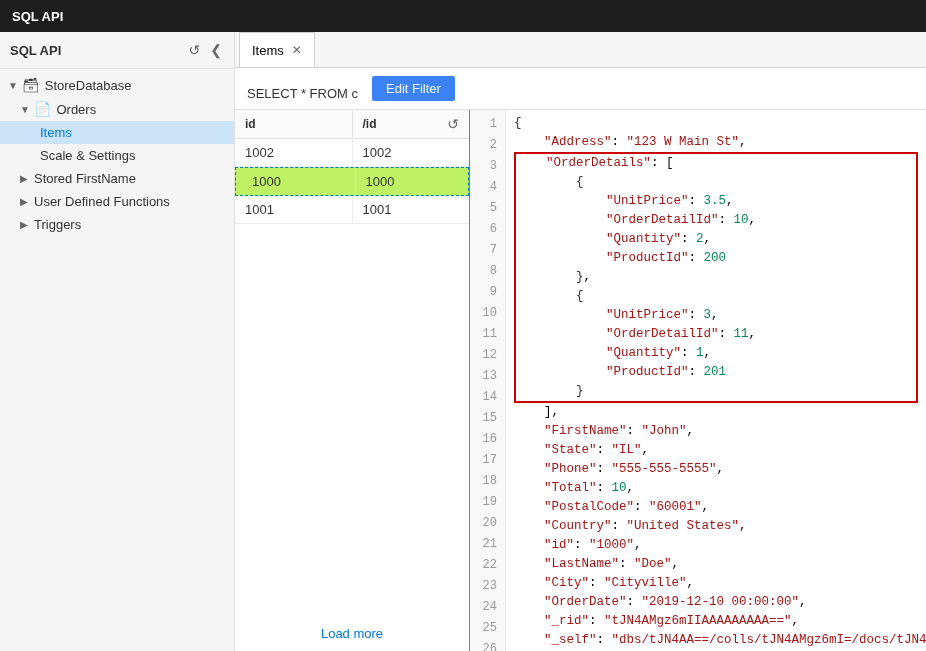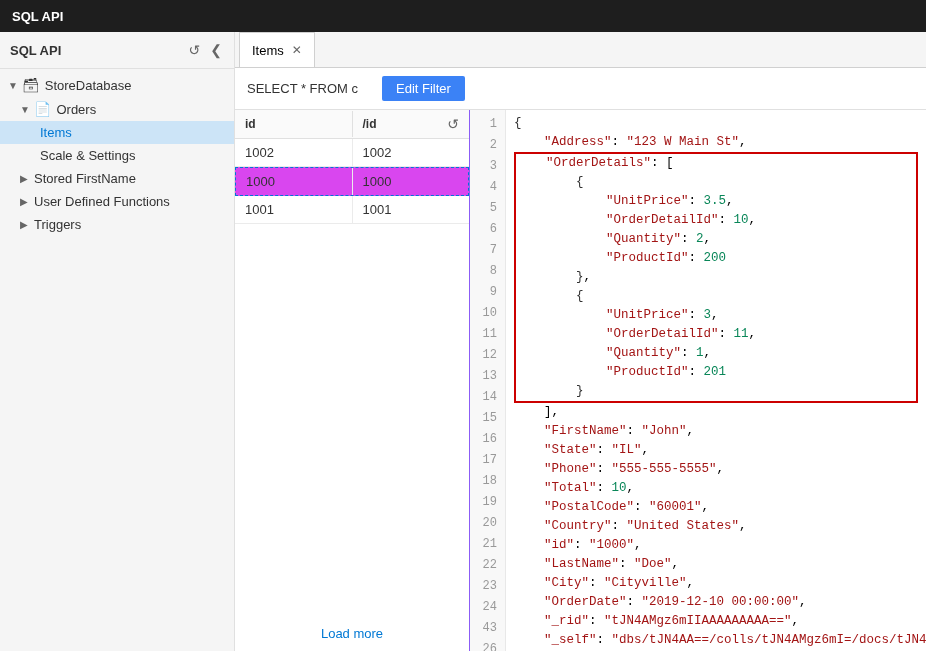--- a/index.html
+++ b/index.html
@@ -34,38 +34,38 @@
 
     
     .content-area { flex: 1; display: flex; flex-direction: column; overflow: hidden; }
 
     
     .tab-bar { display: flex; align-items: center; background: #f5f5f5; border-bottom: 1px solid #d0d0d0; height: 36px; padding: 0 4px; flex-shrink: 0; }
     .tab { display: flex; align-items: center; padding: 6px 12px; background: #fff; border: 1px solid #d0d0d0; border-bottom: none; font-size: 13px; cursor: pointer; gap: 8px; height: 100%; }
     .tab .tab-close { font-size: 12px; color: #666; cursor: pointer; }
 
     
-    .query-bar { display: flex; align-items: center; padding: 8px 12px; border-bottom: 1px solid #e0e0e0; gap: 24px; flex-shrink: 0; background: #fff; }
+    .query-bar { display: flex; align-items: flex-end; padding: 8px 12px; border-bottom: 1px solid #e0e0e0; gap: 14px; flex-shrink: 0; background: #fff; }
     .query-text { font-size: 13px; color: #333; }
     .edit-filter-btn { background: #3b82f6; color: #fff; border: none; padding: 5px 14px; font-size: 13px; cursor: pointer; border-radius: 2px; }
 
     
     .split-content { display: flex; flex: 1; overflow: hidden; }
 
     
     .table-panel { width: 235px; border-right: 1px solid #8b5cf6; display: flex; flex-direction: column; flex-shrink: 0; }
 
     .table-header { display: flex; align-items: center; border-bottom: 1px solid #e0e0e0; background: #fafafa; }
     .table-col-header { padding: 6px 10px; font-size: 12px; font-weight: 600; color: #333; flex: 1; border-right: 1px solid #e0e0e0; }
     .table-col-header:last-child { border-right: none; display: flex; align-items: center; justify-content: space-between; }
     .refresh-btn { background: none; border: none; cursor: pointer; font-size: 14px; color: #666; }
 
     .table-body { flex: 1; overflow-y: auto; }
     .table-row { display: flex; border-bottom: 1px solid #ebebeb; cursor: pointer; align-items: center; }
-    .table-row.selected { background: #d946ef; border: 1px dashed #0078d4; }
+    .table-row.selected { background: #bef264; border: 1px dashed #0078d4; padding-left: 6px; }
     .table-cell { padding: 6px 10px; font-size: 13px; color: #333; flex: 1; border-right: 1px solid #ebebeb; }
     .table-cell:last-child { border-right: none; }
 
     .load-more { text-align: center; padding: 10px; }
     .load-more-btn { background: none; border: none; color: #0078d4; cursor: pointer; font-size: 13px; }
 
     
     .json-panel { flex: 1; overflow: auto; background: #fff; padding: 0; font-family: 'Consolas', 'Courier New', monospace; font-size: 12.5px; }
 
     .json-content { display: flex; }
@@ -202,21 +202,21 @@
               <div class="line-num">15</div>
               <div class="line-num">16</div>
               <div class="line-num">17</div>
               <div class="line-num">18</div>
               <div class="line-num">19</div>
               <div class="line-num">20</div>
               <div class="line-num">21</div>
               <div class="line-num">22</div>
               <div class="line-num">23</div>
               <div class="line-num">24</div>
-              <div class="line-num">43</div>
+              <div class="line-num">25</div>
               <div class="line-num">26</div>
 
             </div>
             <div class="json-code">
               <div class="json-line"><span class="json-brace">{</span></div>
               <div class="json-line">    <span class="json-key">"Address"</span>: <span class="json-string">"123 W Main St"</span>,</div>
 
               <div style="border: 2px solid #cc0000; margin: 0 0 0 0; padding: 0;">
                 <div class="json-line">    <span class="json-key">"OrderDetails"</span>: [</div>
                 <div class="json-line">        <span class="json-brace">{</span></div>

